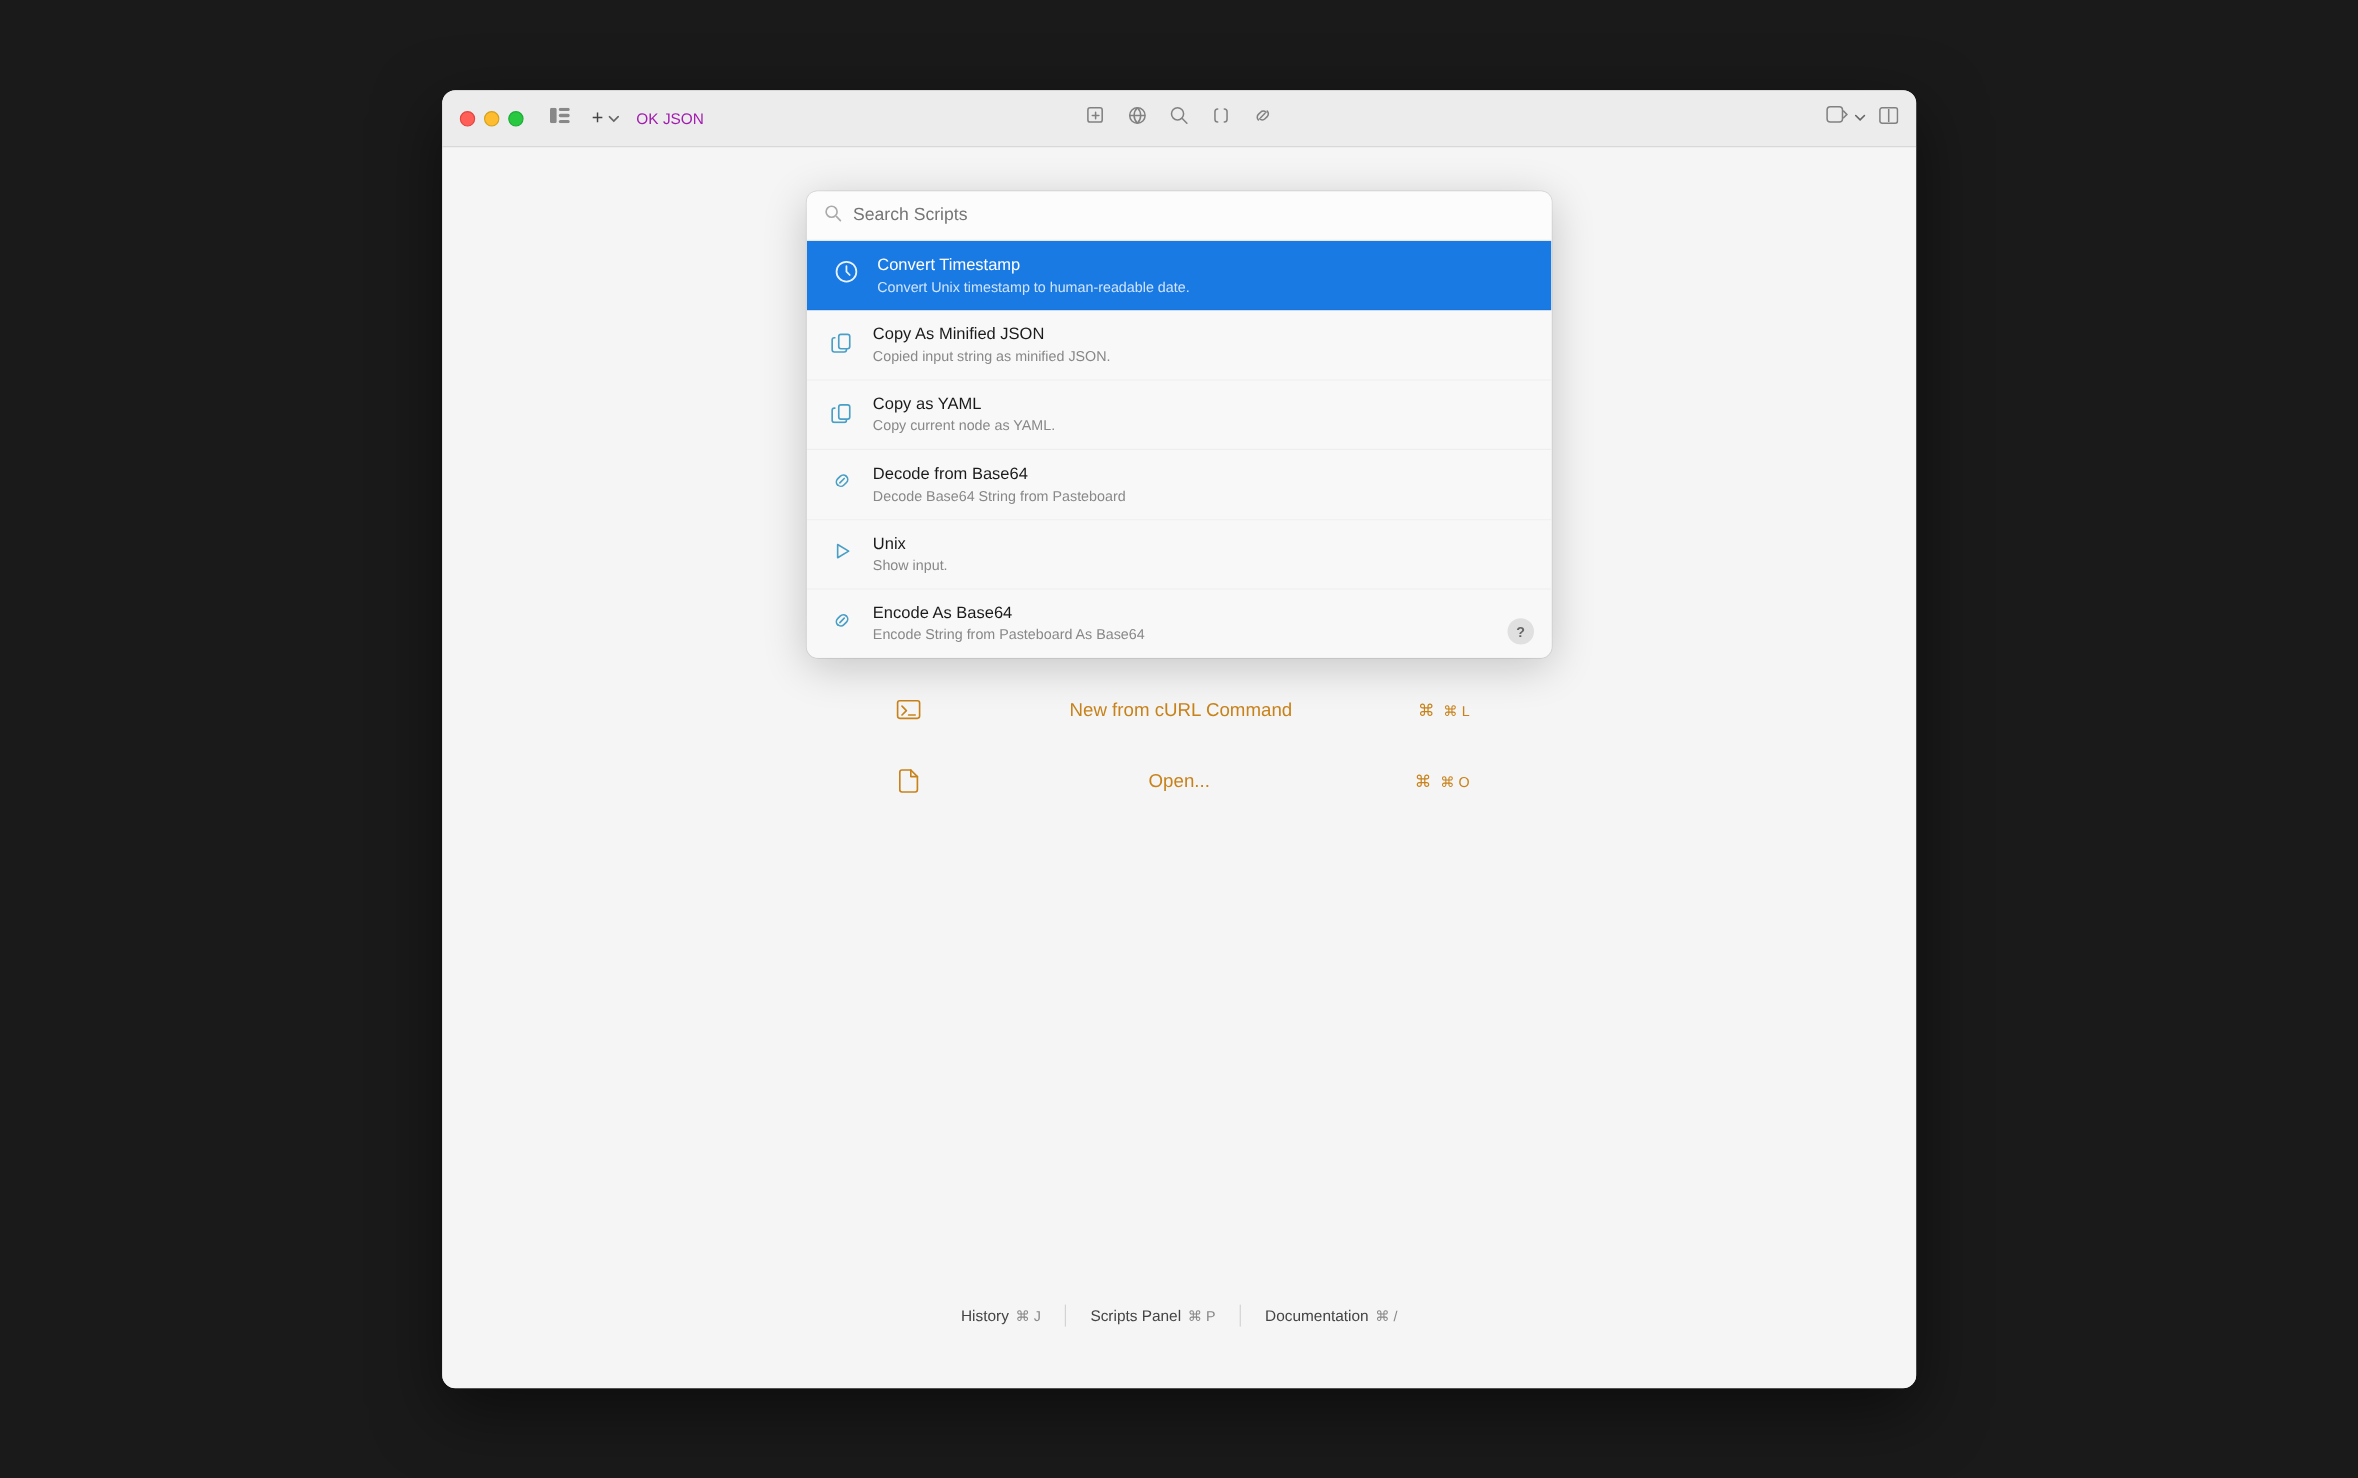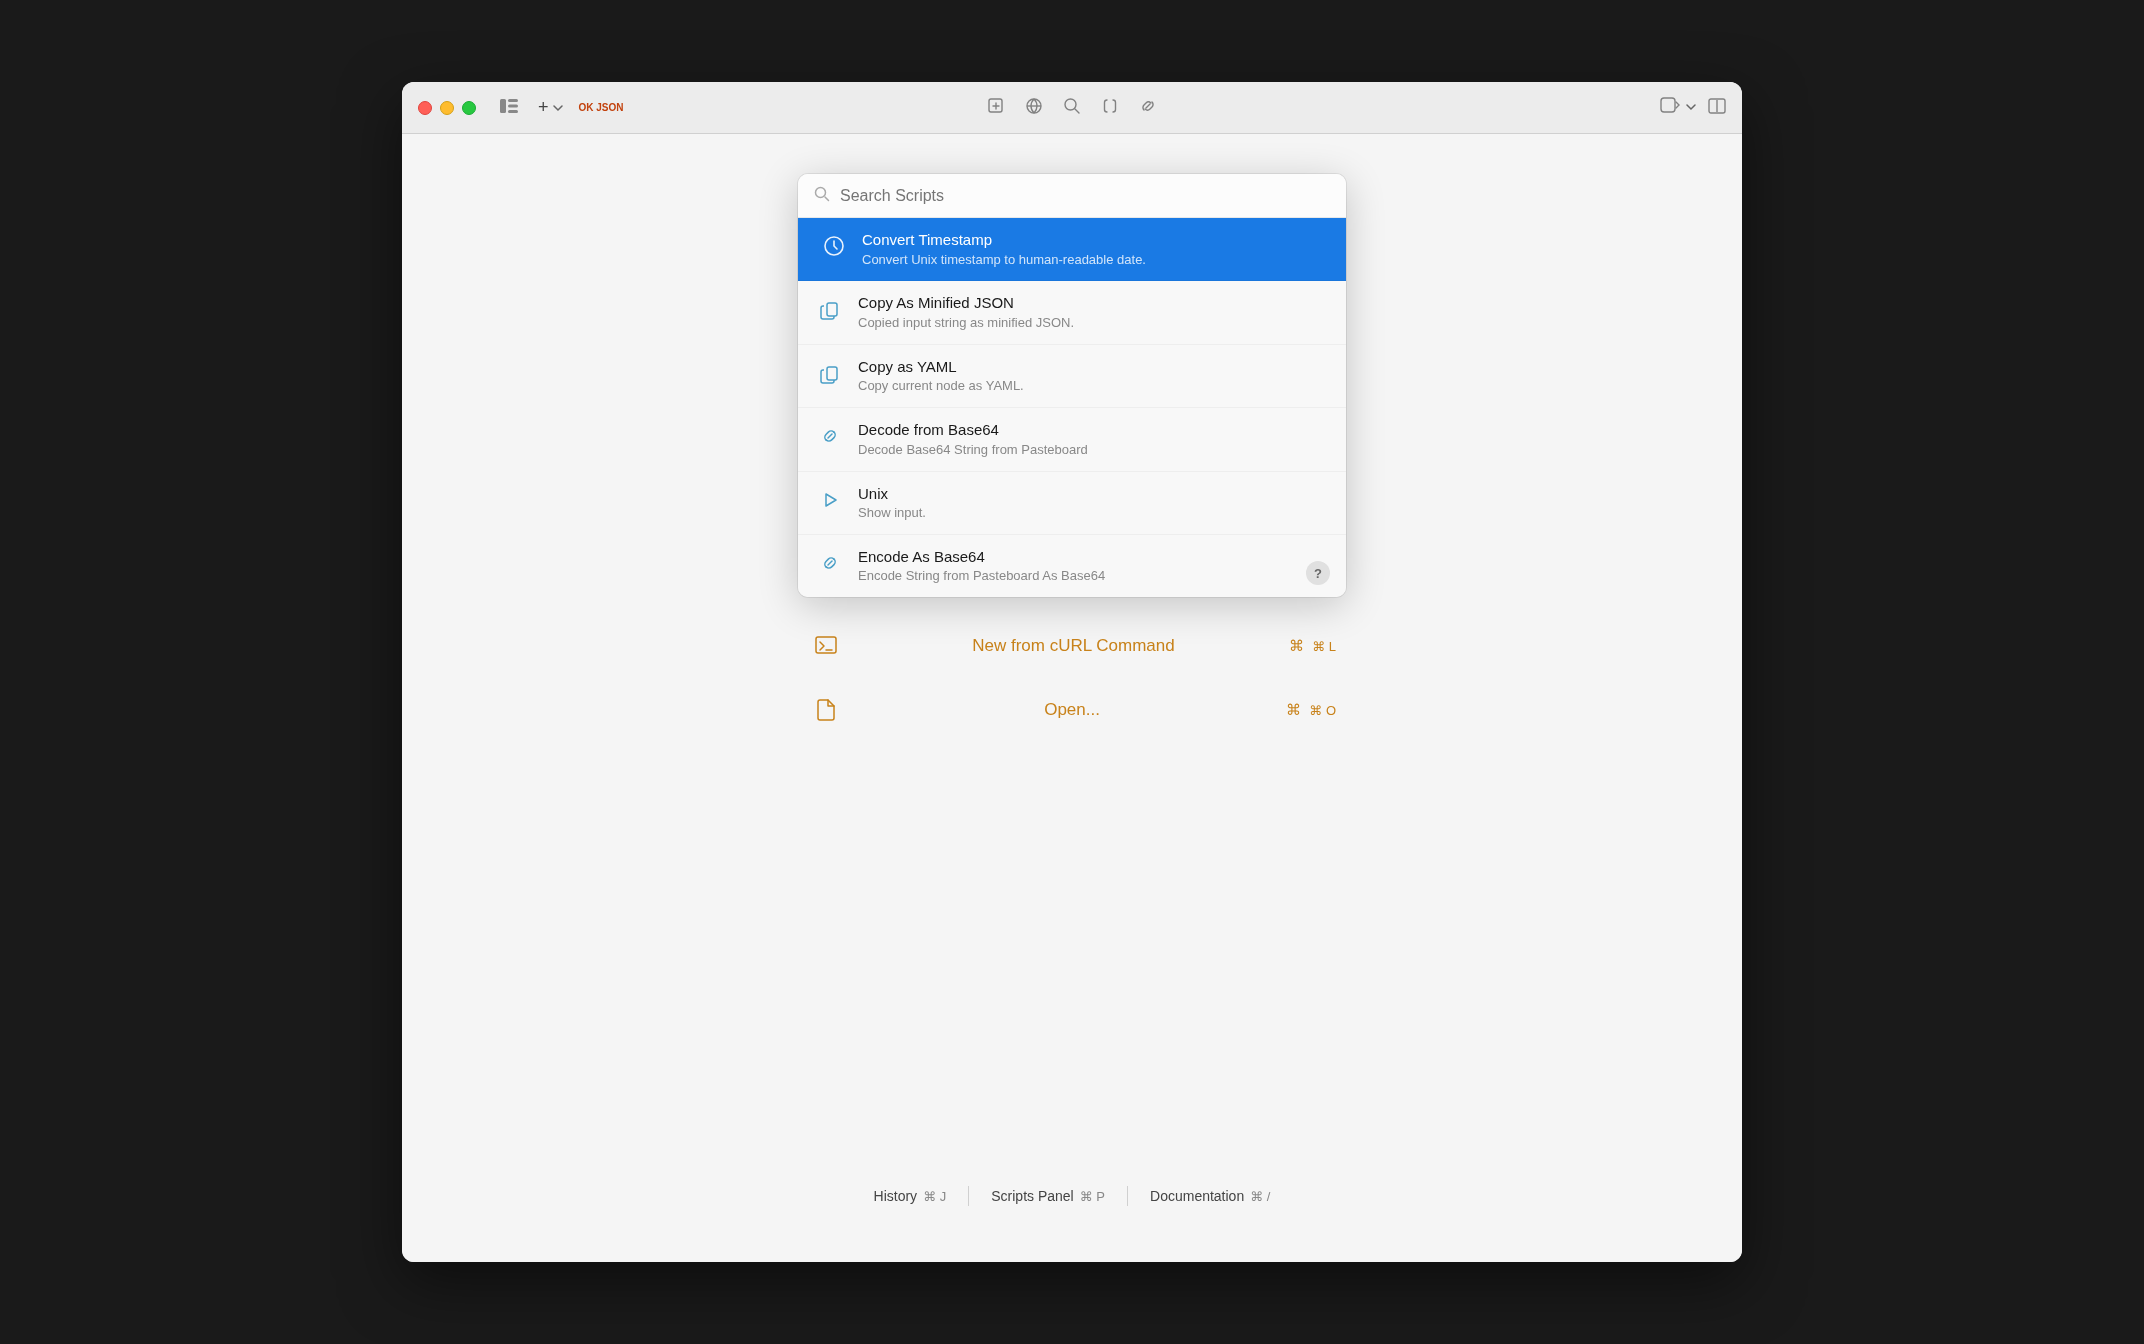--- a/index.html
+++ b/index.html
@@ -69,23 +69,23 @@
       display: flex;
       align-items: center;
       gap: 4px;
       color: #333;
       font-size: 15px;
       margin-left: 8px;
       cursor: pointer;
     }
 
     .app-title {
-      font-size: 10px;
-      font-weight: 700;
-      color: #c2410c;
+      font-size: 14px;
+      font-weight: 400;
+      color: #a21caf;
       margin-left: 4px;
     }
 
     .titlebar-center {
       position: absolute;
       left: 50%;
       transform: translateX(-50%);
       display: flex;
       gap: 20px;
       align-items: center;
@@ -115,21 +115,21 @@
       padding: 40px 20px 20px;
       position: relative;
     }
 
     
     .scripts-dropdown {
       position: absolute;
       top: 40px;
       left: 50%;
       transform: translateX(-50%);
-      width: 548px;
+      width: 677px;
       background: rgba(248, 248, 248, 0.96);
       backdrop-filter: blur(20px);
       -webkit-backdrop-filter: blur(20px);
       border-radius: 10px;
       box-shadow: 0 8px 40px rgba(0,0,0,0.2), 0 0 0 1px rgba(0,0,0,0.08);
       overflow: hidden;
       z-index: 100;
     }
 
     .search-bar {

